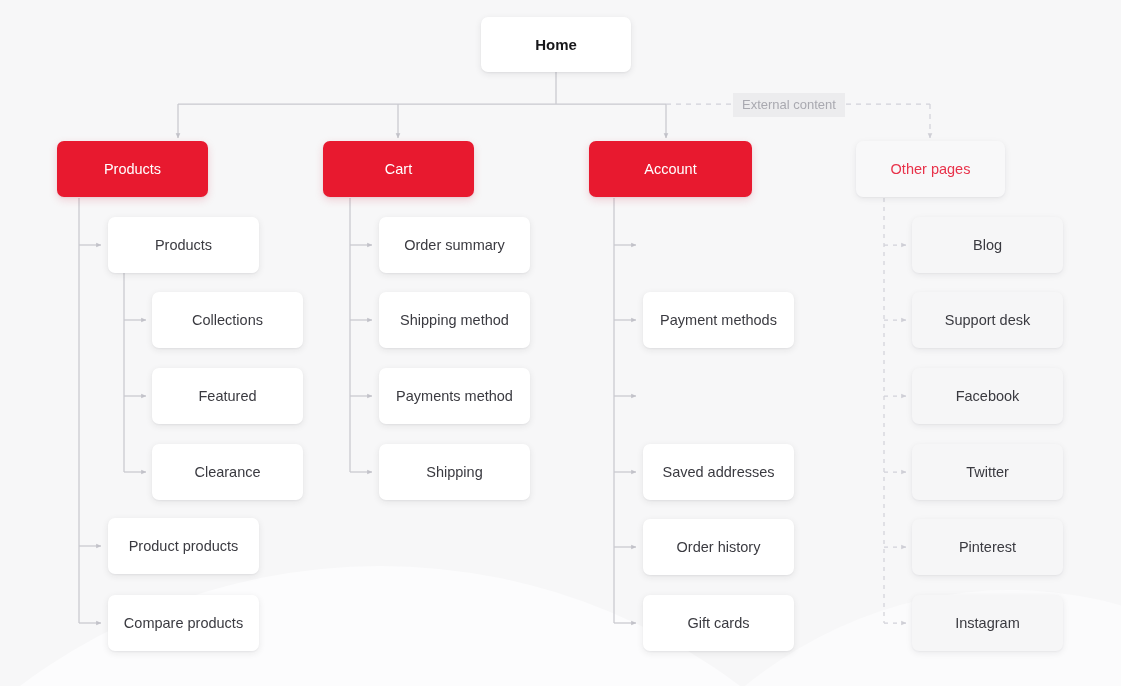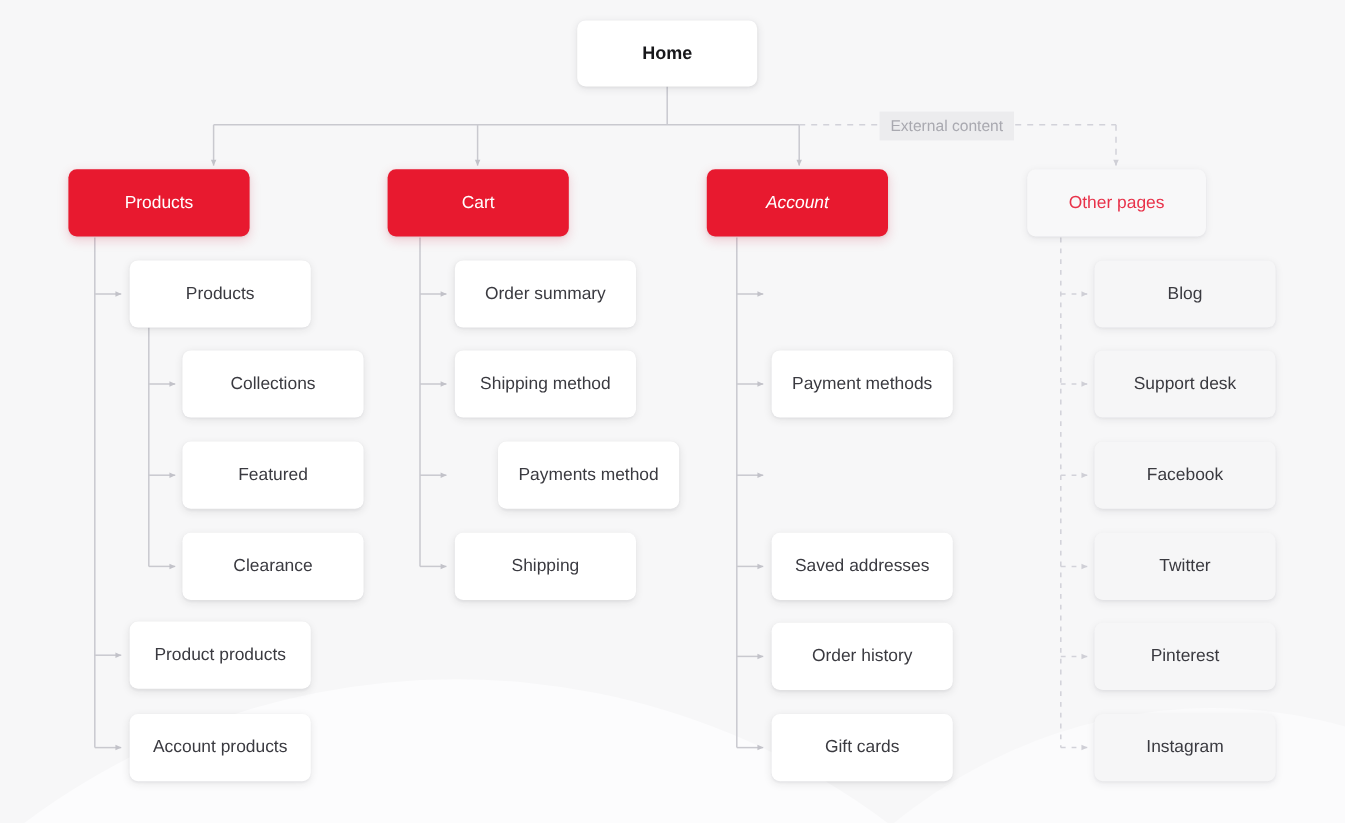--- a/index.html
+++ b/index.html
@@ -192,21 +192,21 @@
   </div>
 
   <div class="node node-red" style="left:57px; top:141px; width:151px; height:56px;">
     <span>Products</span>
   </div>
 
   <div class="node node-red" style="left:323px; top:141px; width:151px; height:56px;">
     <span>Cart</span>
   </div>
 
-  <div class="node node-red" style="left:589px; top:141px; width:151px; height:56px;font-style:italic;">
+  <div class="node node-red" style="left:589px; top:141px; width:163px; height:56px;">
     <span>Account</span>
   </div>
 
   <div class="node node-ghost" style="left:856px; top:141px; width:149px; height:56px;">
     <span>Other pages</span>
   </div>
 
   <div class="node node-leaf" style="left:108px; top:217px; width:151px; height:56px;">
     <span>Products</span>
   </div>
@@ -216,30 +216,30 @@
   <div class="node node-leaf" style="left:152px; top:368px; width:151px; height:56px;">
     <span>Featured</span>
   </div>
   <div class="node node-leaf" style="left:152px; top:444px; width:151px; height:56px;">
     <span>Clearance</span>
   </div>
   <div class="node node-leaf" style="left:108px; top:518px; width:151px; height:56px;">
     <span>Product products</span>
   </div>
   <div class="node node-leaf" style="left:108px; top:595px; width:151px; height:56px;">
-    <span>Account products</span>
+    <span>Compare products</span>
   </div>
 
   <div class="node node-leaf" style="left:379px; top:217px; width:151px; height:56px;">
     <span>Order summary</span>
   </div>
   <div class="node node-leaf" style="left:379px; top:292px; width:151px; height:56px;">
     <span>Shipping method</span>
   </div>
-  <div class="node node-leaf" style="left:379px; top:368px; width:151px; height:56px;margin-left:36px;">
+  <div class="node node-leaf" style="left:379px; top:368px; width:151px; height:56px;">
     <span>Payments method</span>
   </div>
   <div class="node node-leaf" style="left:379px; top:444px; width:151px; height:56px;">
     <span>Shipping</span>
   </div>
 
   <div class="node node-leaf" style="left:643px; top:292px; width:151px; height:56px;">
     <span>Payment methods</span>
   </div>
   <div class="node node-leaf" style="left:643px; top:444px; width:151px; height:56px;">

